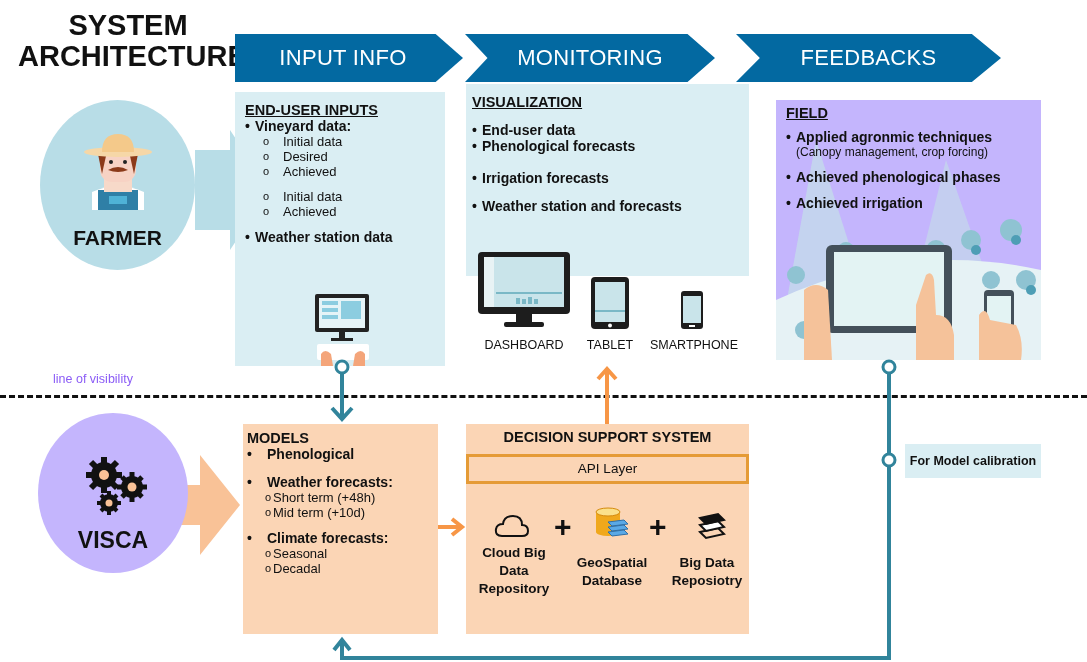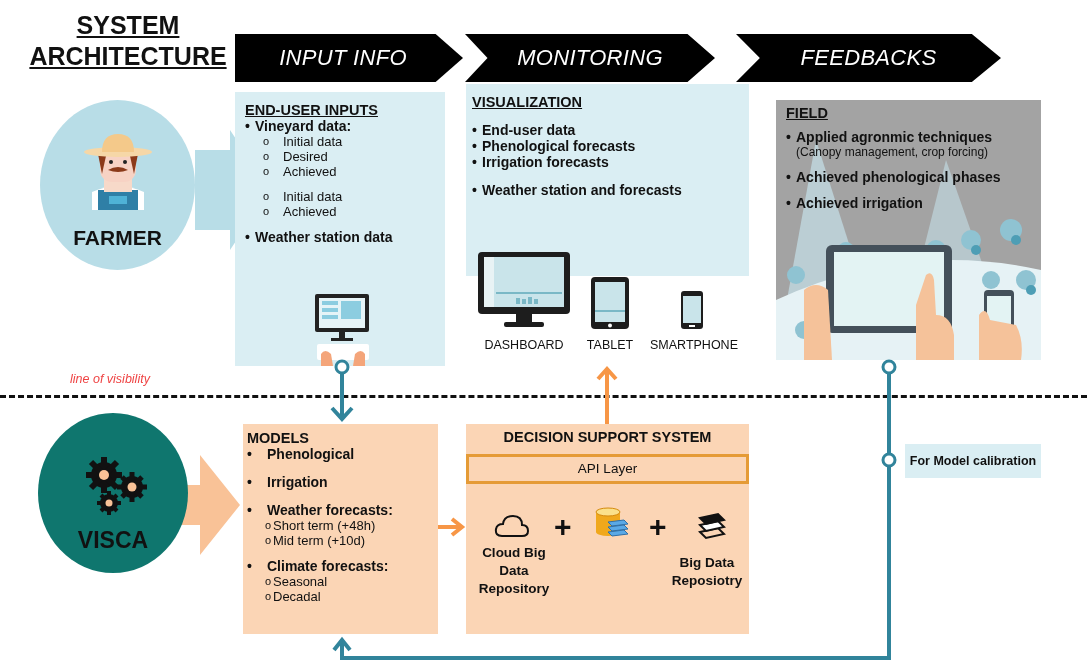--- a/index.html
+++ b/index.html
@@ -1,24 +1,24 @@
 <!DOCTYPE html>
 <html><head>
 <meta charset="utf-8">
 <style>
   html, body { margin:0; padding:0; background:#ffffff; }
   body { width:1087px; height:662px; position:relative; overflow:hidden;
          font-family:"Liberation Sans", "DejaVu Sans", sans-serif; color:#111; }
   .abs { position:absolute; }
 
   
-  .title { left:18px; top:10px; width:220px; text-align:center; font-weight:bold; font-size:25px; line-height:31px; color:#111;text-decoration:underline; }
+  .title { left:18px; top:10px; width:220px; text-align:center; font-weight:bold; font-size:29px; line-height:31px; color:#111; }
 
   
-  .chev { top:34px; height:48px; background:#000000; color:#fff; font-size:22px; display:flex; align-items:center; justify-content:center; letter-spacing:0.3px;font-style:italic; }
+  .chev { top:34px; height:48px; background:#0369a1; color:#fff; font-size:22px; display:flex; align-items:center; justify-content:center; letter-spacing:0.3px; }
   .chev.first { left:235px; width:228px; clip-path:polygon(0 0, 88% 0, 100% 50%, 88% 100%, 0 100%); }
   .chev.mid { left:465px; width:250px; clip-path:polygon(0 0, 89% 0, 100% 50%, 89% 100%, 0 100%, 9% 50%); }
   .chev.last { left:736px; width:265px; clip-path:polygon(0 0, 89% 0, 100% 50%, 89% 100%, 0 100%, 9% 50%); }
   .chev.first span { margin-left:-12px; }
   .chev.mid span { margin-left:0px; }
   .chev.last span { margin-left:0px; }
 
   
   .panel-blue { background:#daeef3; }
   .panel-orange { background:#fbd5b5; }
@@ -27,21 +27,21 @@
   .b1::before { content:"•"; position:absolute; left:0; }
   .b2 { font-size:13px; position:relative; padding-left:38px; }
   .b2::before { content:"o"; position:absolute; left:18px; font-size:11px; top:1px; }
   .note { font-size:12.5px; padding-left:10px; }
 
   
   .circle { border-radius:50%; }
   .circ-label { font-weight:bold; font-size:21px; text-align:center; width:100%; position:absolute; }
 
   .dash { left:0; width:1087px; top:395px; height:0; border-top:3px dashed #111; }
-  .visib { left:70px; top:372px; font-style:italic; font-size:12.5px; color:#ef4444; }
+  .visib { left:53px; top:372px; font-size:12.5px; color:#8b5cf6; }
 
   .devlabel { font-size:12.5px; color:#111; text-align:center; }
   .dss-label { font-weight:bold; font-size:13.5px; text-align:center; line-height:18px; }
   .plus { font-size:30px; font-weight:bold; line-height:30px; color:#111; }
 </style>
 </head>
 <body>
 
 <div class="abs title">
   <div>SYSTEM</div>
@@ -109,21 +109,21 @@
     <path d="M8 74 L8 62 Q12 56 18 62 L20 74Z" fill="#f4a57a"></path>
     <path d="M52 74 L52 62 Q48 56 42 62 L40 74Z" fill="#f4a57a"></path>
   </svg>
 </div>
 
 <div class="abs panel-blue" style="left:466px;top:84px;width:283px;height:192px">
   <div style="padding:10px 0 0 6px">
     <div class="p-head">VISUALIZATION</div>
     <div class="b1" style="margin-top:12px">End-user data</div>
     <div class="b1" style="margin-top:0">Phenological forecasts</div>
-    <div class="b1" style="margin-top:0">Irrigation forecasts</div>
+    <div class="b1" style="margin-top:16px">Irrigation forecasts</div>
     <div class="b1" style="margin-top:12px">Weather station and forecasts</div>
   </div>
 
   <svg class="abs" style="left:10px;top:166px" width="96" height="80" viewBox="0 0 96 80">
     <rect x="2" y="2" width="92" height="62" rx="4" fill="#1d1d1d"></rect>
     <rect x="8" y="7" width="80" height="50" fill="#c9e4ea"></rect>
     <rect x="8" y="7" width="10" height="50" fill="#e8f3f5"></rect>
     <rect x="20" y="42" width="66" height="2" fill="#7ab8c6"></rect>
     <rect x="40" y="48" width="4" height="6" fill="#7ab8c6"></rect>
       <rect x="46" y="49" width="4" height="5" fill="#7ab8c6"></rect>
@@ -141,21 +141,21 @@
   <svg class="abs" style="left:214px;top:206px" width="24" height="40" viewBox="0 0 24 40">
     <rect x="1" y="1" width="22" height="38" rx="3" fill="#1d1d1d"></rect>
     <rect x="3" y="6" width="18" height="27" fill="#c9e4ea"></rect>
     <rect x="9" y="35" width="6" height="2" fill="#fff"></rect>
   </svg>
   <div class="abs devlabel" style="left:12px;top:254px;width:92px">DASHBOARD</div>
   <div class="abs devlabel" style="left:112px;top:254px;width:64px">TABLET</div>
   <div class="abs devlabel" style="left:180px;top:254px;width:96px">SMARTPHONE</div>
 </div>
 
-<div class="abs" style="left:776px;top:100px;width:265px;height:260px;background:#a3a3a3;overflow:hidden">
+<div class="abs" style="left:776px;top:100px;width:265px;height:260px;background:#c4b5fd;overflow:hidden">
   <svg class="abs" style="left:0;top:0" width="265" height="260" viewBox="0 0 265 260">
     <polygon points="0,260 40,40 110,260" fill="#c4e0e8" opacity="0.7"></polygon>
     <polygon points="120,260 170,60 240,260" fill="#c4e0e8" opacity="0.6"></polygon>
     <path d="M0 200 Q130 140 265 170 L265 260 L0 260Z" fill="#e6f2f5"></path>
     <g fill="#8fc3d2">
       <circle cx="20" cy="175" r="9"></circle>
         <circle cx="28" cy="230" r="9"></circle>
         <circle cx="70" cy="150" r="8"></circle>
       <circle cx="160" cy="150" r="10"></circle>
         <circle cx="195" cy="140" r="10"></circle>
@@ -185,21 +185,21 @@
     <div class="b1" style="margin-top:10px">Achieved irrigation</div>
   </div>
 </div>
 
 <div class="abs visib">line of visibility</div>
 <div class="abs dash"></div>
 
 <svg class="abs" style="left:150px;top:455px" width="90" height="110">
   <polygon points="0,30 50,30 50,0 90,50 50,100 50,70 0,70" fill="#f9c297"></polygon>
 </svg>
-<div class="abs circle" style="left:38px;top:413px;width:150px;height:160px;background:#0f766e">
+<div class="abs circle" style="left:38px;top:413px;width:150px;height:160px;background:#c4b5fd">
   <svg class="abs" style="left:44px;top:42px" width="70" height="64" viewBox="0 0 70 64">
     <g fill="#111">
       <circle cx="22" cy="20" r="13"></circle>
       <g stroke="#111" stroke-width="6">
         <line x1="22" y1="2" x2="22" y2="38"></line>
           <line x1="4" y1="20" x2="40" y2="20"></line>
         <line x1="9" y1="7" x2="35" y2="33"></line>
           <line x1="35" y1="7" x2="9" y2="33"></line>
       </g>
       <circle cx="50" cy="32" r="11"></circle>
@@ -221,21 +221,20 @@
     <circle cx="50" cy="32" r="4.5" fill="#f9c297"></circle>
     <circle cx="27" cy="48" r="3.5" fill="#f9c297"></circle>
   </svg>
   <div class="circ-label" style="top:114px;font-size:23px">VISCA</div>
 </div>
 
 <div class="abs panel-orange" style="left:243px;top:424px;width:195px;height:210px">
   <div style="padding:6px 0 0 4px">
     <div style="font-weight:bold;font-size:14.5px">MODELS</div>
     <div class="b1" style="padding-left:20px">Phenological</div>
-    <div class="b1" style="padding-left:20px;margin-top:12px">Irrigation</div>
     <div class="b1" style="padding-left:20px;margin-top:12px">Weather forecasts:</div>
     <div class="b2" style="padding-left:26px">Short term (+48h)</div>
     <div class="b2" style="padding-left:26px">Mid term (+10d)</div>
     <div class="b1" style="padding-left:20px;margin-top:10px">Climate forecasts:</div>
     <div class="b2" style="padding-left:26px">Seasonal</div>
     <div class="b2" style="padding-left:26px">Decadal</div>
   </div>
 </div>
 
 <div class="abs panel-orange" style="left:466px;top:424px;width:283px;height:210px">
@@ -266,20 +265,24 @@
     <polygon points="4,20 22,16 28,22 10,26" fill="none" stroke="#111" stroke-width="2"></polygon>
     <polygon points="4,13 22,9 28,15 10,19" fill="#fff" stroke="#111" stroke-width="2"></polygon>
     <polygon points="4,6 22,2 28,8 10,12" fill="#111" stroke="#111" stroke-width="2"></polygon>
   </svg>
 
   <div class="abs dss-label" style="left:0;top:120px;width:96px">
     <div>Cloud Big</div>
     <div>Data</div>
     <div>Repository</div>
   </div>
+  <div class="abs dss-label" style="left:96px;top:130px;width:100px">
+    <div>GeoSpatial</div>
+    <div>Database</div>
+  </div>
   <div class="abs dss-label" style="left:196px;top:130px;width:90px">
     <div>Big Data</div>
     <div>Reposiotry</div>
   </div>
 </div>
 
 <div class="abs" style="left:905px;top:444px;width:136px;height:34px;background:#daeef3;clip-path:polygon(0 0,100% 0,100% 100%,0 100%,0 65%,-6px 50%,0 35%);font-weight:bold;font-size:12.5px;line-height:34px;text-align:center">
   <span>For Model calibration</span>
 </div>
 

